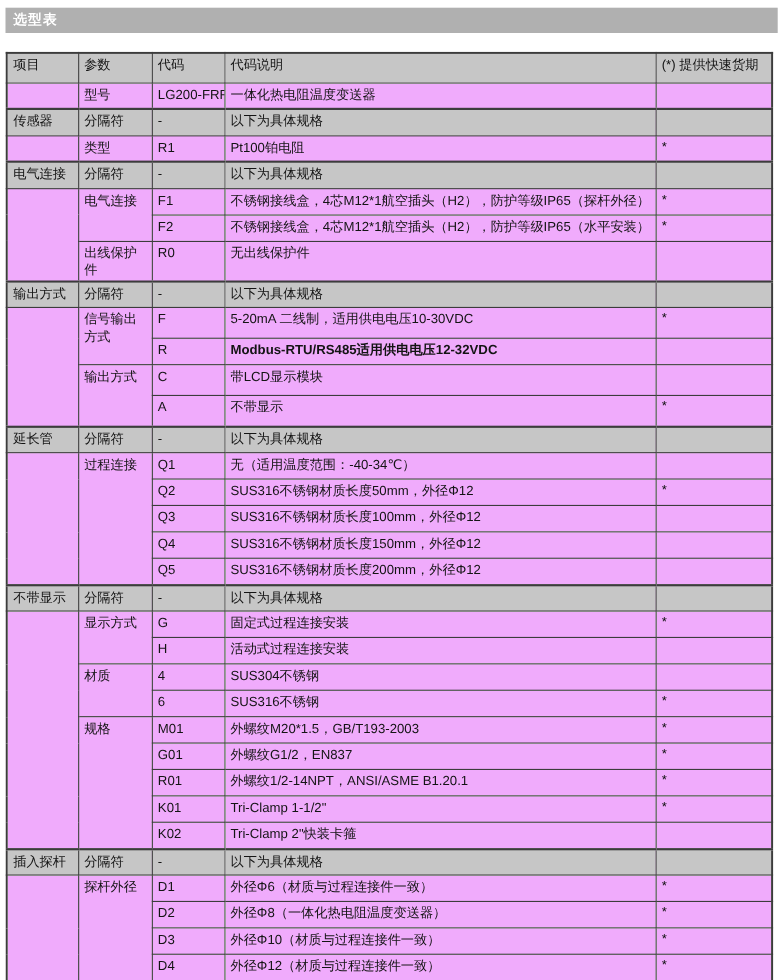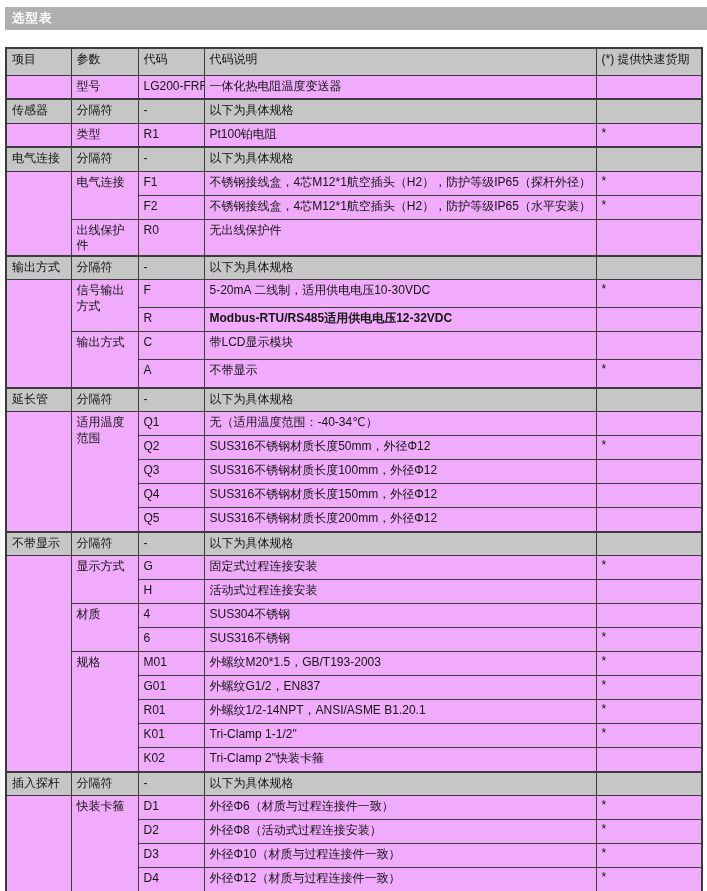--- a/index.html
+++ b/index.html
@@ -164,21 +164,21 @@
         </tr>
         <tr class="sep">
           <td class="item-cell">延长管</td>
           <td class="param-cell">分隔符</td>
           <td class="code-cell">-</td>
           <td class="desc-cell">以下为具体规格</td>
           <td class="fast-cell"></td>
         </tr>
         <tr>
           <td class="item-cell" rowspan="5"></td>
-          <td class="param-cell" rowspan="5">适用温度范围</td>
+          <td class="param-cell" rowspan="5">过程连接</td>
           <td class="code-cell">Q1</td>
           <td class="desc-cell">无（适用温度范围：-40-34℃）</td>
           <td class="fast-cell"></td>
         </tr>
         <tr>
           <td class="code-cell">Q2</td>
           <td class="desc-cell">SUS316不锈钢材质长度50mm，外径Φ12</td>
           <td class="fast-cell">*</td>
         </tr>
         <tr>
@@ -254,28 +254,28 @@
         </tr>
         <tr class="sep">
           <td class="item-cell">插入探杆</td>
           <td class="param-cell">分隔符</td>
           <td class="code-cell">-</td>
           <td class="desc-cell">以下为具体规格</td>
           <td class="fast-cell"></td>
         </tr>
         <tr>
           <td class="item-cell" rowspan="6"></td>
-          <td class="param-cell" rowspan="6">快装卡箍</td>
+          <td class="param-cell" rowspan="6">探杆外径</td>
           <td class="code-cell">D1</td>
           <td class="desc-cell">外径Φ6（材质与过程连接件一致）</td>
           <td class="fast-cell">*</td>
         </tr>
         <tr>
           <td class="code-cell">D2</td>
-          <td class="desc-cell">外径Φ8（活动式过程连接安装）</td>
+          <td class="desc-cell">外径Φ8（一体化热电阻温度变送器）</td>
           <td class="fast-cell">*</td>
         </tr>
         <tr>
           <td class="code-cell">D3</td>
           <td class="desc-cell">外径Φ10（材质与过程连接件一致）</td>
           <td class="fast-cell">*</td>
         </tr>
         <tr>
           <td class="code-cell">D4</td>
           <td class="desc-cell">外径Φ12（材质与过程连接件一致）</td>

